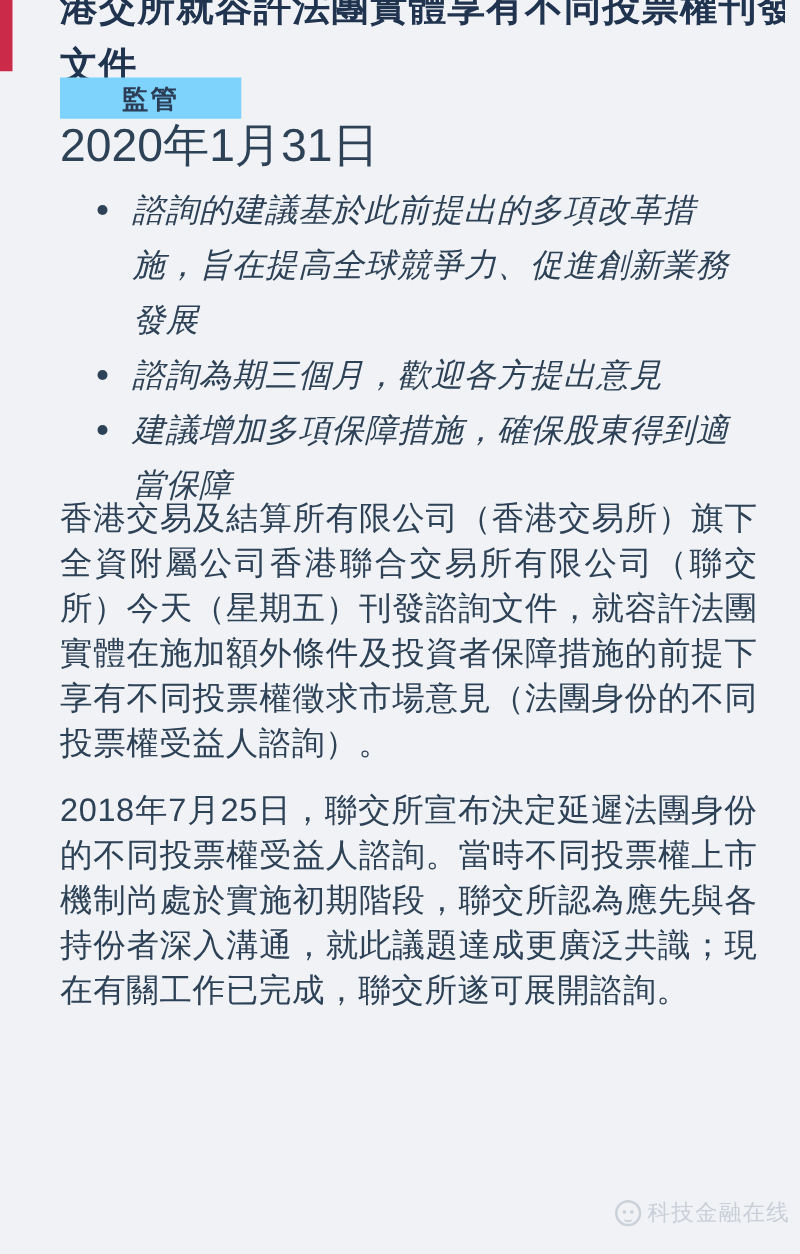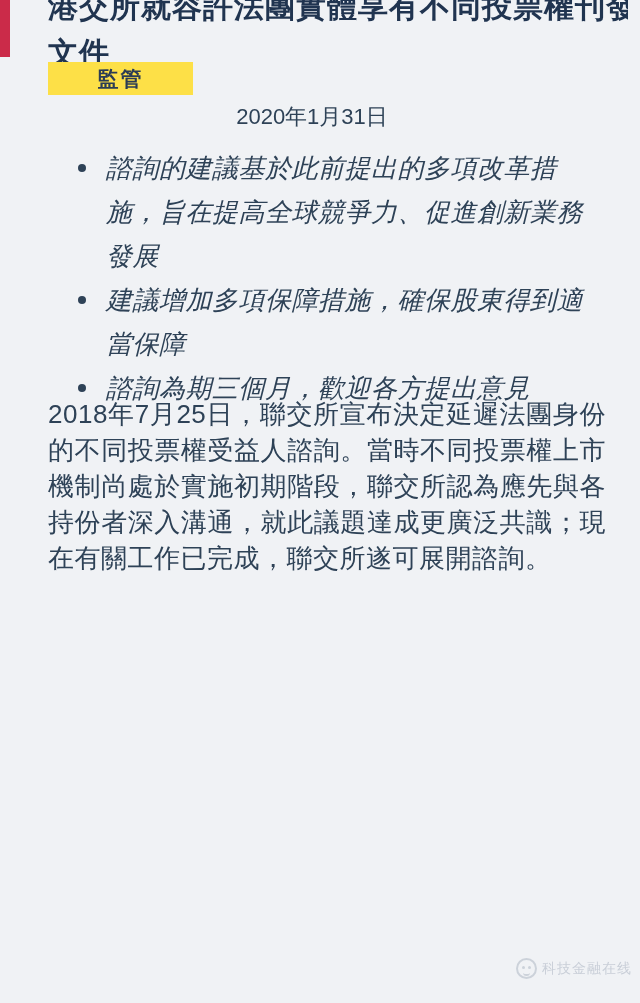--- a/index.html
+++ b/index.html
@@ -21,30 +21,30 @@
     position:absolute;left:48px;right:12px;top:-36px;
     font-size:30px;line-height:46px;font-weight:bold;
     color:#203450;letter-spacing:1px;
   }
   .title .line1{white-space:nowrap;overflow:hidden;display:block;}
   .title .line2{display:block;}
 
   .tag-badge{
     position:absolute;left:48px;top:62px;
     width:145px;height:33px;
-    background:#fde047;
+    background:#7dd3fc;
     display:flex;align-items:center;justify-content:center;
     font-size:21px;font-weight:bold;color:#2b3c55;
     letter-spacing:2px;cursor:pointer;
   }
 
   .date-line{
     position:absolute;left:48px;right:64px;top:100px;
-    text-align:center;
-    font-size:22px;line-height:34px;color:#2e4257;
+    text-align:left;
+    font-size:37px;line-height:34px;color:#2e4257;
   }
 
   ul.summary{
     position:absolute;left:76px;right:36px;top:146px;
     margin:0;padding:0;list-style:none;
     font-size:26px;line-height:44px;letter-spacing:0.5px;font-style:italic;
   }
   ul.summary li{
     position:relative;
     padding-left:30px;
@@ -64,21 +64,21 @@
     font-size:26px;line-height:36px;
     letter-spacing:0.5px;
     color:#2e4257;
     text-align:justify;
   }
 
   .watermark{
     position:absolute;right:8px;top:958px;
     display:flex;align-items:center;gap:5px;
     color:#c9cfd8;
-    font-size:14px;letter-spacing:1px;
+    font-size:18px;letter-spacing:1px;
     user-select:none;
   }
   .wm-logo{
     width:21px;height:21px;border-radius:50%;
     border:2px solid #ccd2da;
     position:relative;
     box-sizing:border-box;
   }
   .wm-logo::before, .wm-logo::after{
     content:"";position:absolute;background:#ccd2da;border-radius:50%;
@@ -107,29 +107,30 @@
 
   <div class="date-line">2020年1月31日</div>
 
   <ul class="summary">
     <li>
       <span class="dot"></span>
       <span>諮詢的建議基於此前提出的多項改革措施，旨在提高全球競爭力、促進創新業務發展</span>
     </li>
     <li>
       <span class="dot"></span>
-      <span>建議增加多項保障措施，確保股東得到適當保障</span>
+      <span>諮詢為期三個月，歡迎各方提出意見</span>
     </li>
     <li>
       <span class="dot"></span>
-      <span>諮詢為期三個月，歡迎各方提出意見</span>
+      <span>建議增加多項保障措施，確保股東得到適當保障</span>
     </li>
   </ul>
 
   <div class="article">
+    <p>香港交易及結算所有限公司（香港交易所）旗下全資附屬公司香港聯合交易所有限公司（聯交所）今天（星期五）刊發諮詢文件，就容許法團實體在施加額外條件及投資者保障措施的前提下享有不同投票權徵求市場意見（法團身份的不同投票權受益人諮詢）。</p>
     <p>2018年7月25日，聯交所宣布決定延遲法團身份的不同投票權受益人諮詢。當時不同投票權上市機制尚處於實施初期階段，聯交所認為應先與各持份者深入溝通，就此議題達成更廣泛共識；現在有關工作已完成，聯交所遂可展開諮詢。</p>
   </div>
 
   <div class="watermark">
     <span class="wm-logo">
       <span class="wm-mouth"></span>
     </span>
     <span>科技金融在线</span>
   </div>
 

